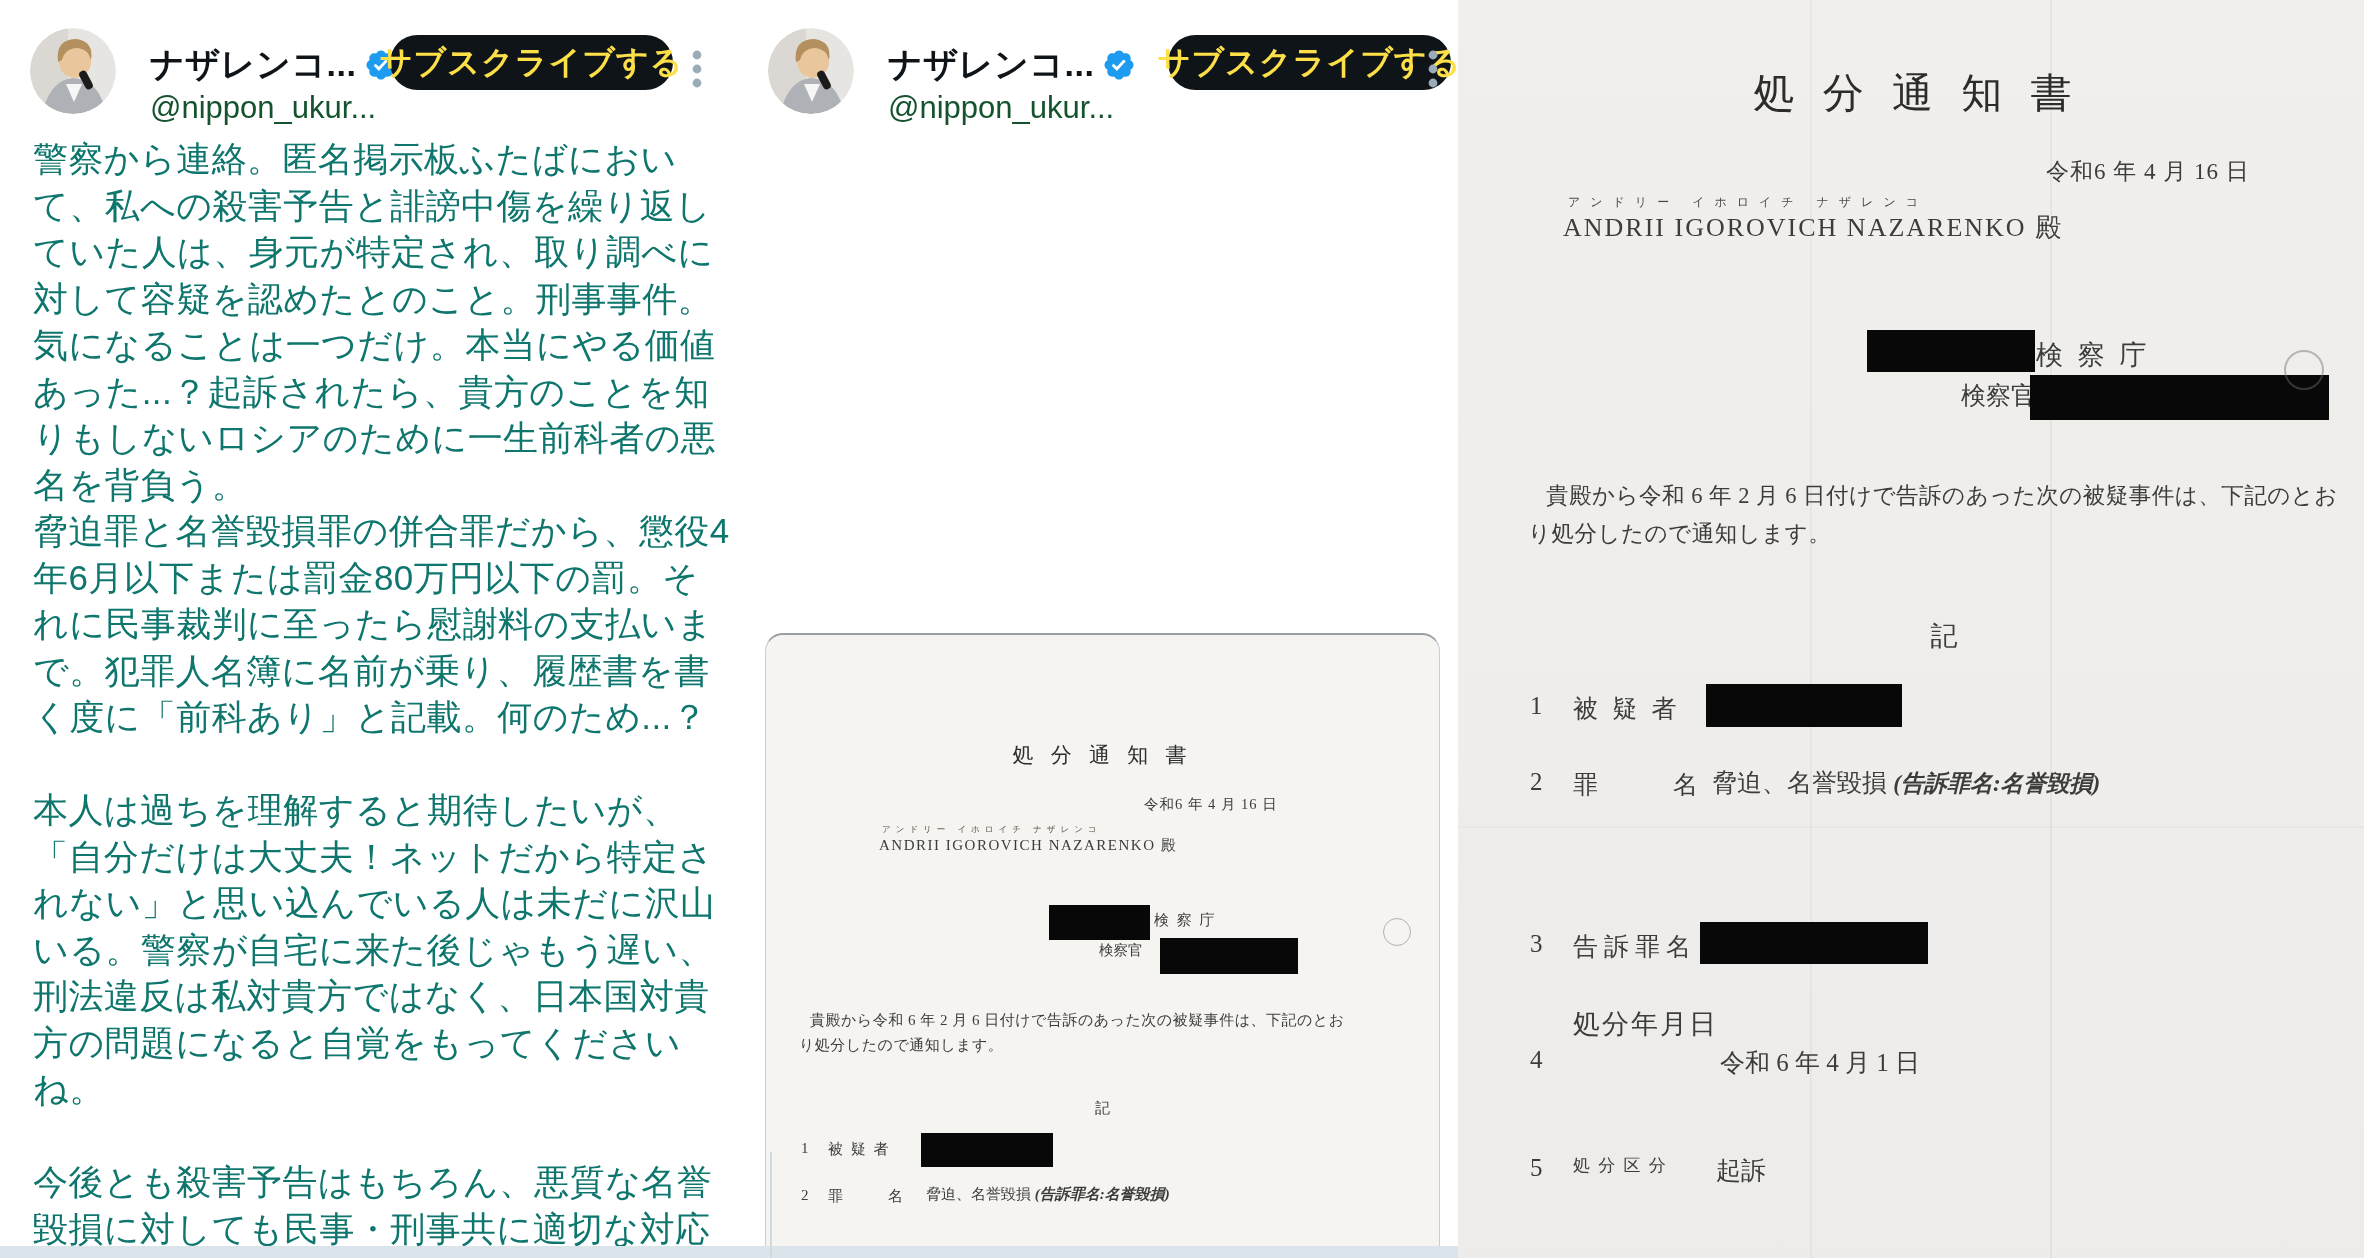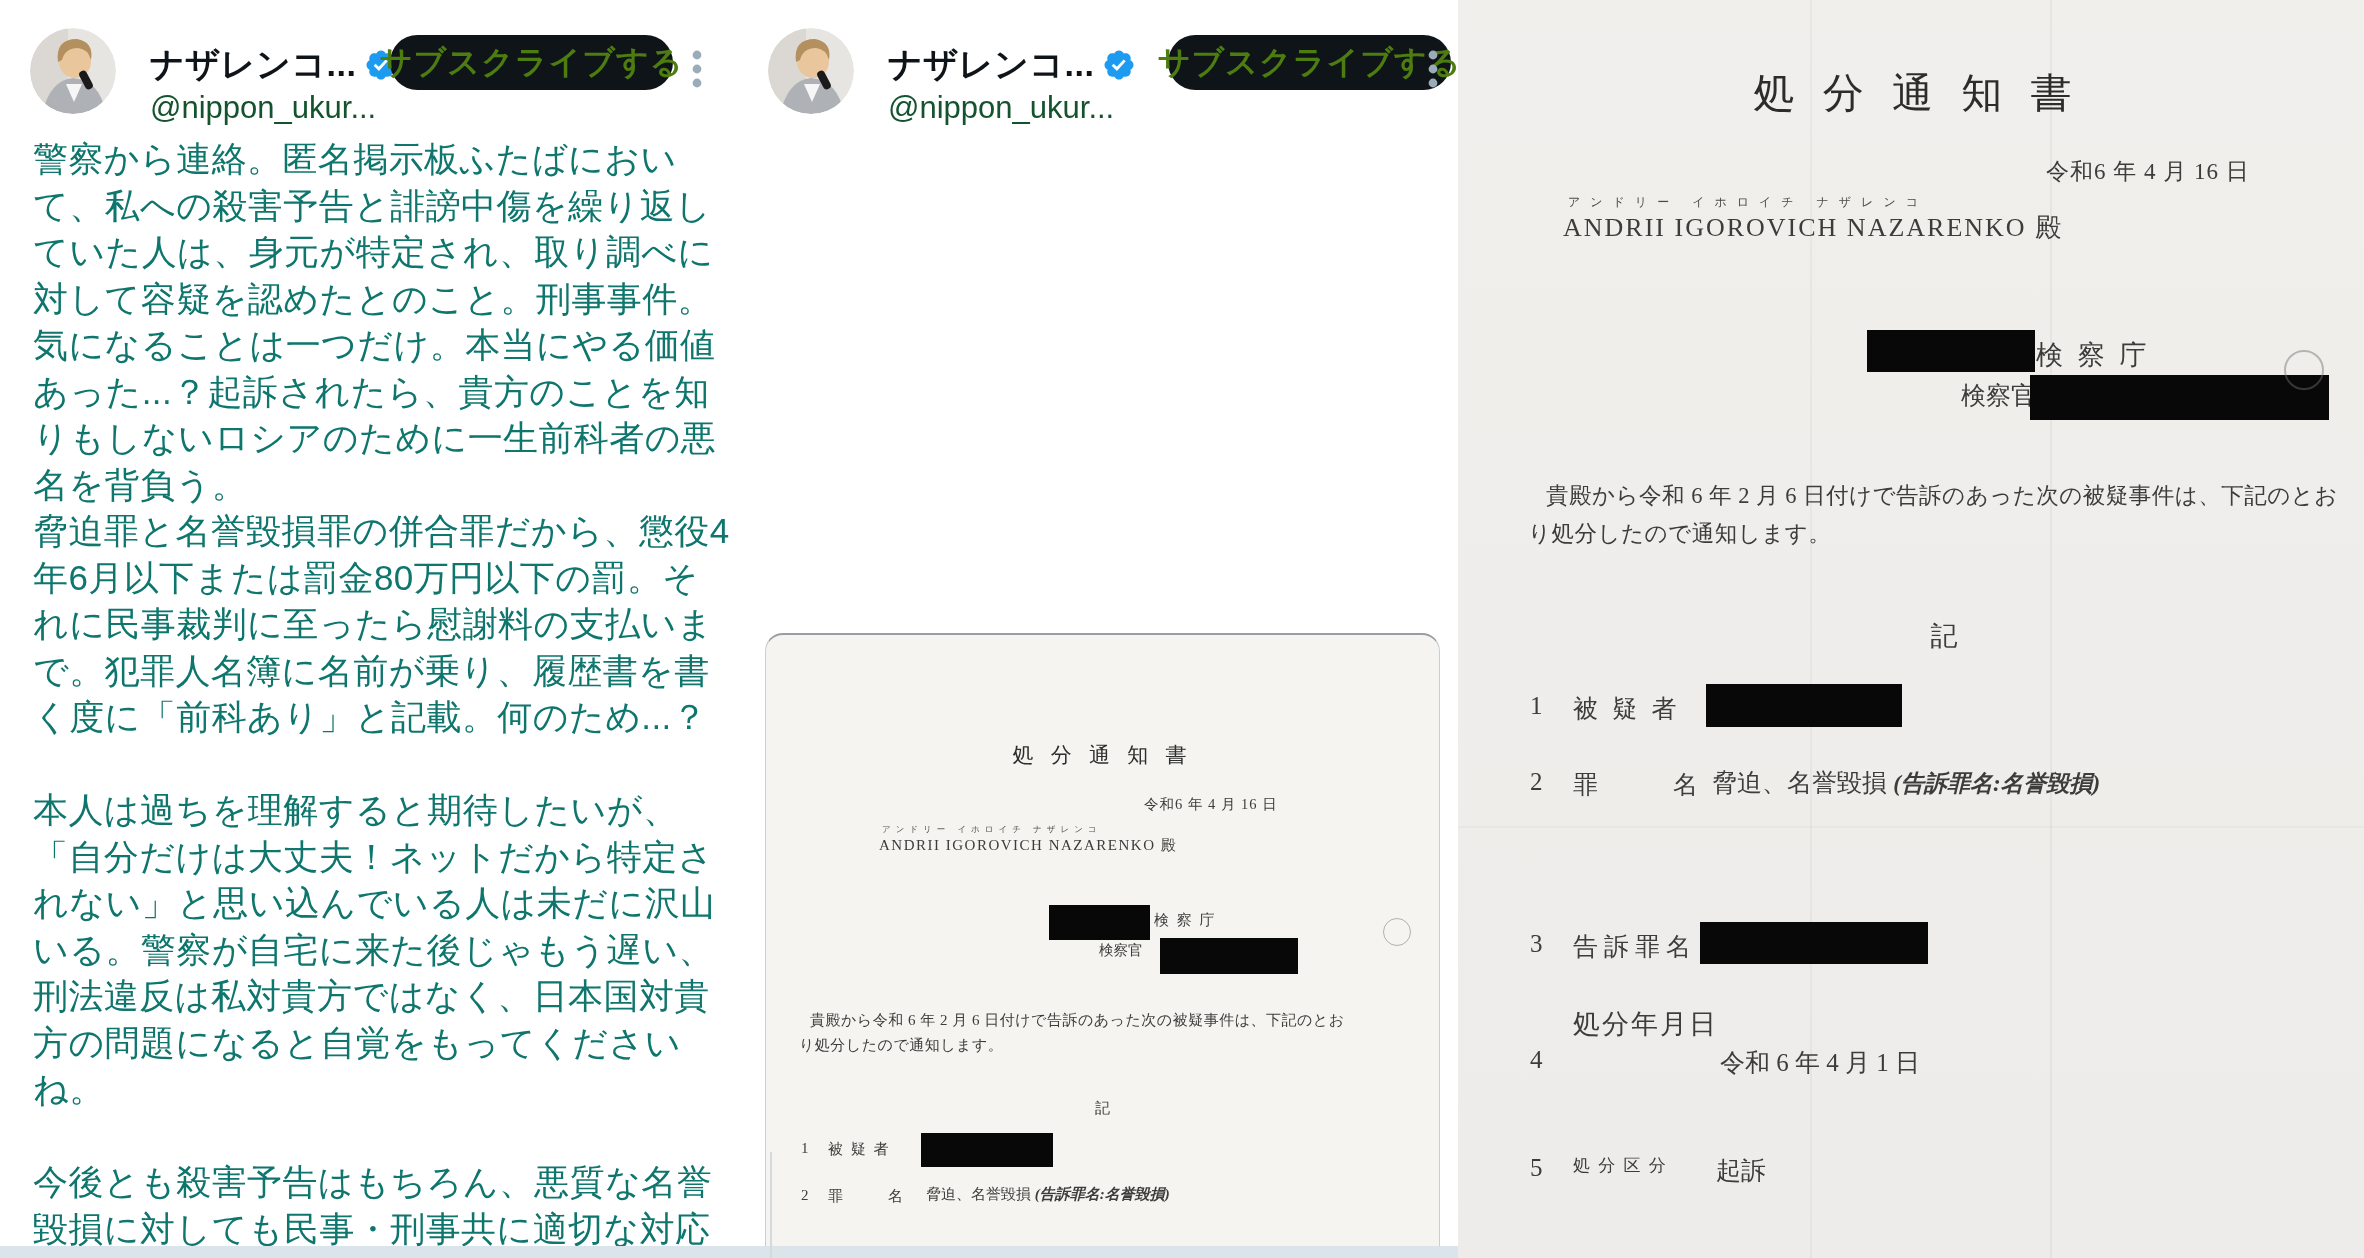--- a/index.html
+++ b/index.html
@@ -1,21 +1,21 @@
 <!DOCTYPE html>
 <html><head>
 <meta charset="utf-8">
 <style>
   html,body{margin:0;padding:0;background:#ffffff;}
   #shot{position:relative;width:2364px;height:1258px;overflow:hidden;background:#ffffff;
         font-family:"Liberation Sans","DejaVu Sans",sans-serif;}
   .abs{position:absolute;}
   .tweet-name{font-size:34px;font-weight:700;color:#0f1419;letter-spacing:.5px;white-space:nowrap;}
   .tweet-handle{font-size:31px;color:#14532d;white-space:nowrap;}
-  .sub-btn{background:#0f1419;color:#4d7c0f;border-radius:28px;width:283px;height:55px;
+  .sub-btn{background:#0f1419;color:#fde047;border-radius:28px;width:283px;height:55px;
            display:flex;align-items:center;justify-content:center;
            font-size:32px;font-weight:700;letter-spacing:1px;cursor:pointer;white-space:nowrap;}
   .body-text{font-size:35px;line-height:46.5px;color:#0f766e;white-space:pre-line;letter-spacing:.4px;}
   .doc{font-family:"Liberation Serif","DejaVu Serif",serif;color:#3c3c3a;white-space:nowrap;}
   .redact{position:absolute;background:#080808;}
   .stamp{position:absolute;border-radius:50%;}
   .hand{font-style:italic;font-weight:600;}
   .name-row{display:flex;align-items:center;gap:8px;}
   .crease{position:absolute;pointer-events:none;}
 </style>

